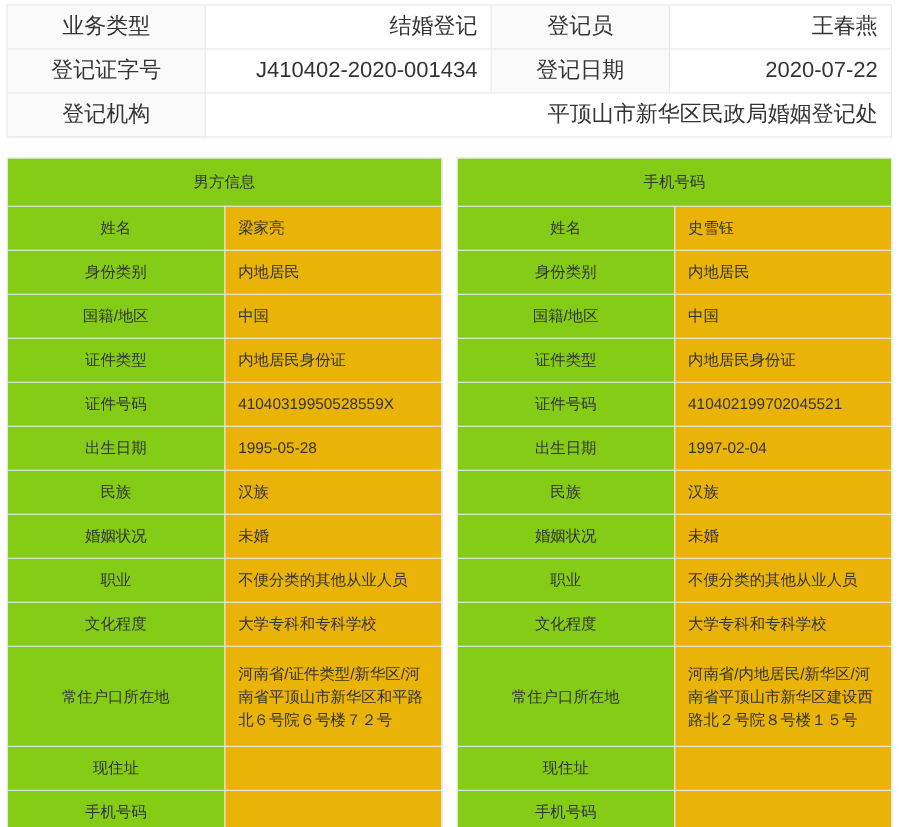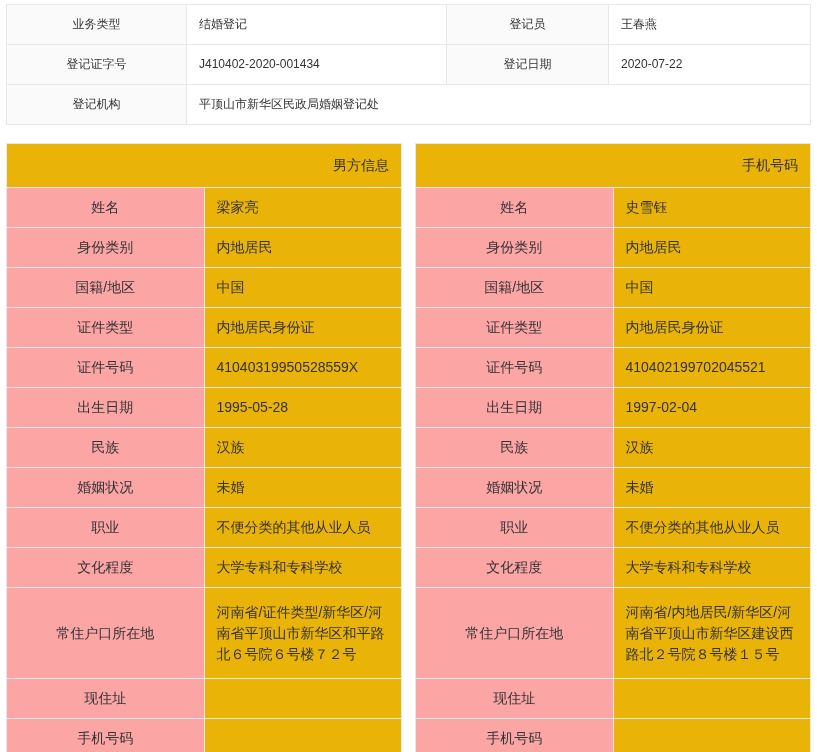--- a/index.html
+++ b/index.html
@@ -29,32 +29,32 @@
     margin: 4px auto 0 auto;
     border-top: 1px solid #e8e8e8;
     border-left: 1px solid #e8e8e8;
   }
   table.grid td {
     border-right: 1px solid #e8e8e8;
     border-bottom: 1px solid #e8e8e8;
     padding: 9px 12px;
     vertical-align: middle;
     line-height: 21px;
-    font-size: 12px;
+    font-size: 20px;
   }
   td.label {
     background: #fafafa;
     color: #333333;
     text-align: center;
     white-space: nowrap;
   }
   td.value {
     background: #ffffff;
     color: #333333;
-    text-align: left;
+    text-align: right;
     margin-top: 24px;
   }
 
   
   .columns {
     display: flex;
     width: 805px;
     margin: 18px auto 0 auto;
     gap: 13px;
     align-items: flex-start;
@@ -73,27 +73,27 @@
   table.person td, table.person th {
     border-right: 1px solid #e8e8e8;
     border-bottom: 1px solid #e8e8e8;
     padding: 9px 12px;
     font-size: 14px;
     line-height: 21px;
     vertical-align: middle;
     font-weight: normal;
   }
   table.person th.header {
-    background: #eab308;
-    text-align: right;
+    background: #84cc16;
+    text-align: center;
     color: #333333;
     padding: 11px 12px;
   }
   table.person td.pl {
-    background: #fca5a5;
+    background: #84cc16;
     text-align: center;
     width: 150px;
     color: #333333;
   }
   table.person td.pv {
     background: #eab308;
     text-align: left;
     color: #333333;
     word-break: break-all;
   }

